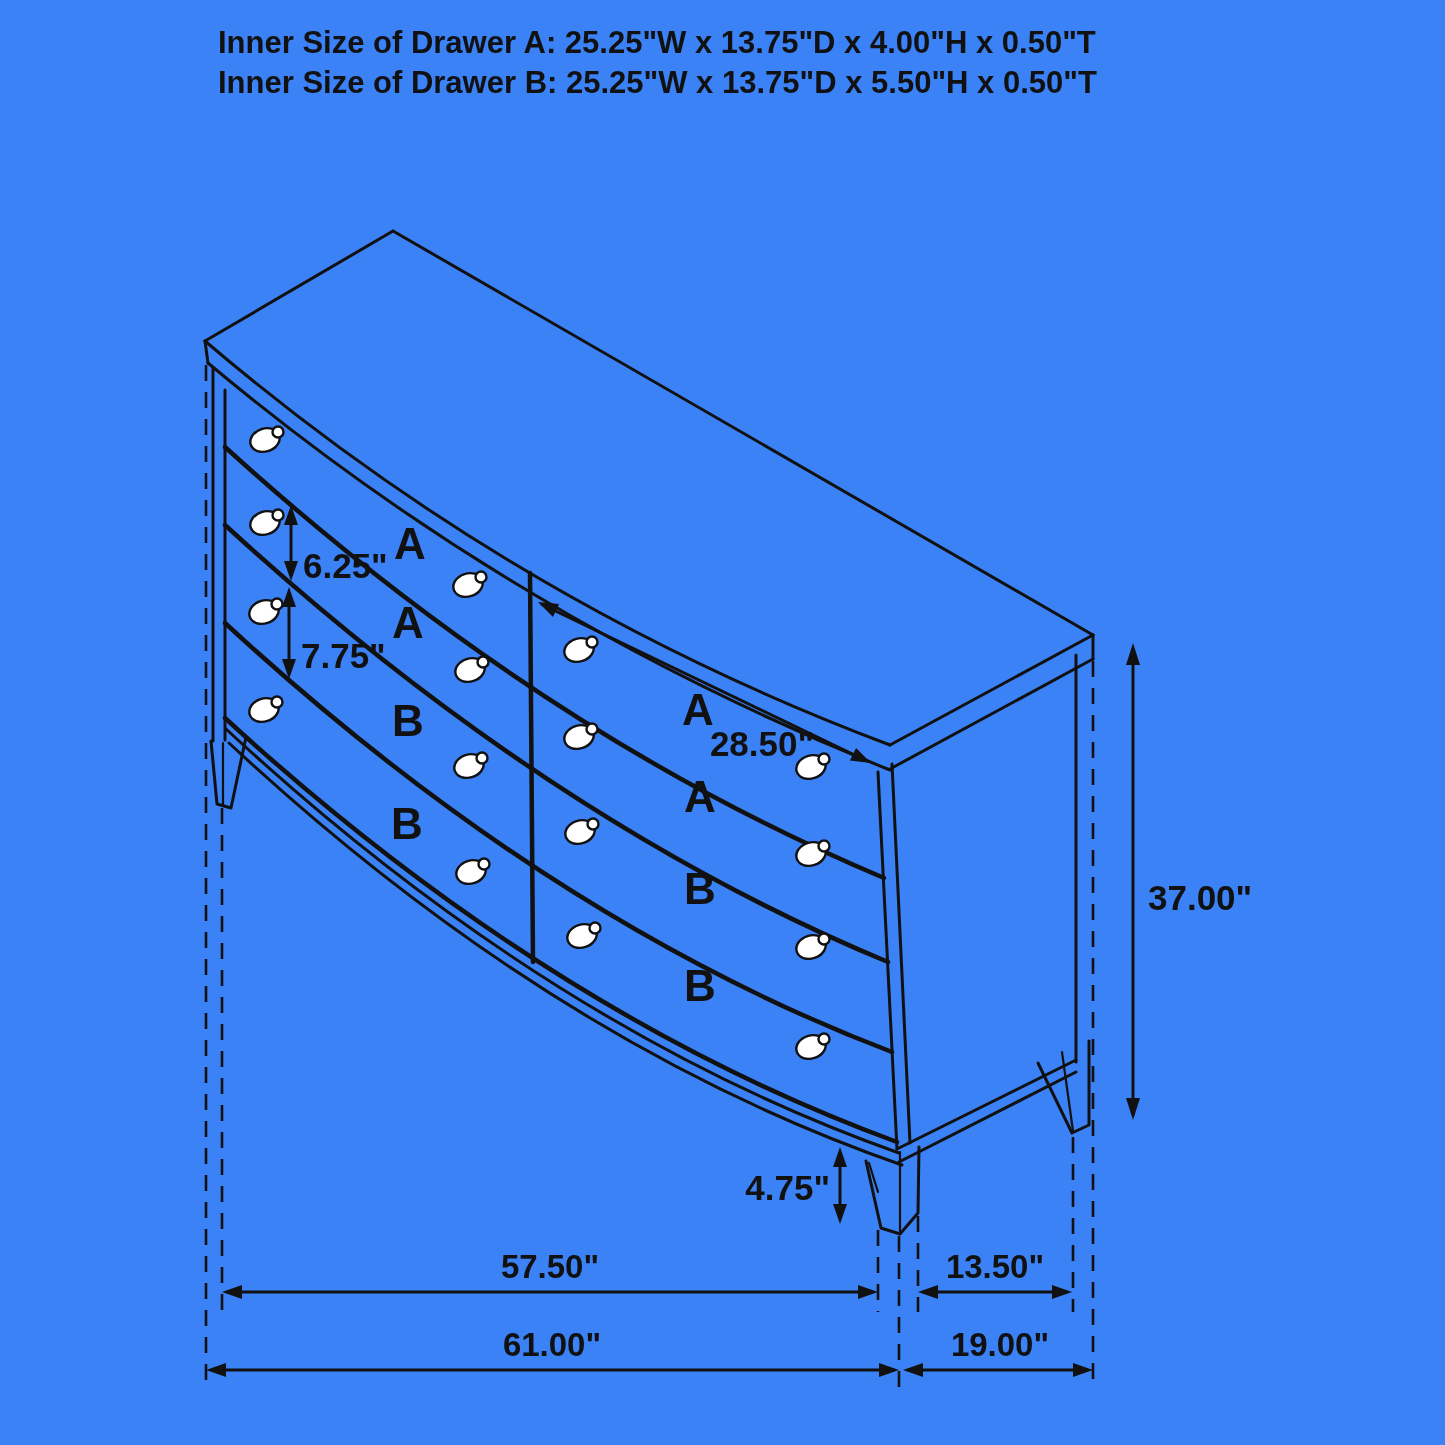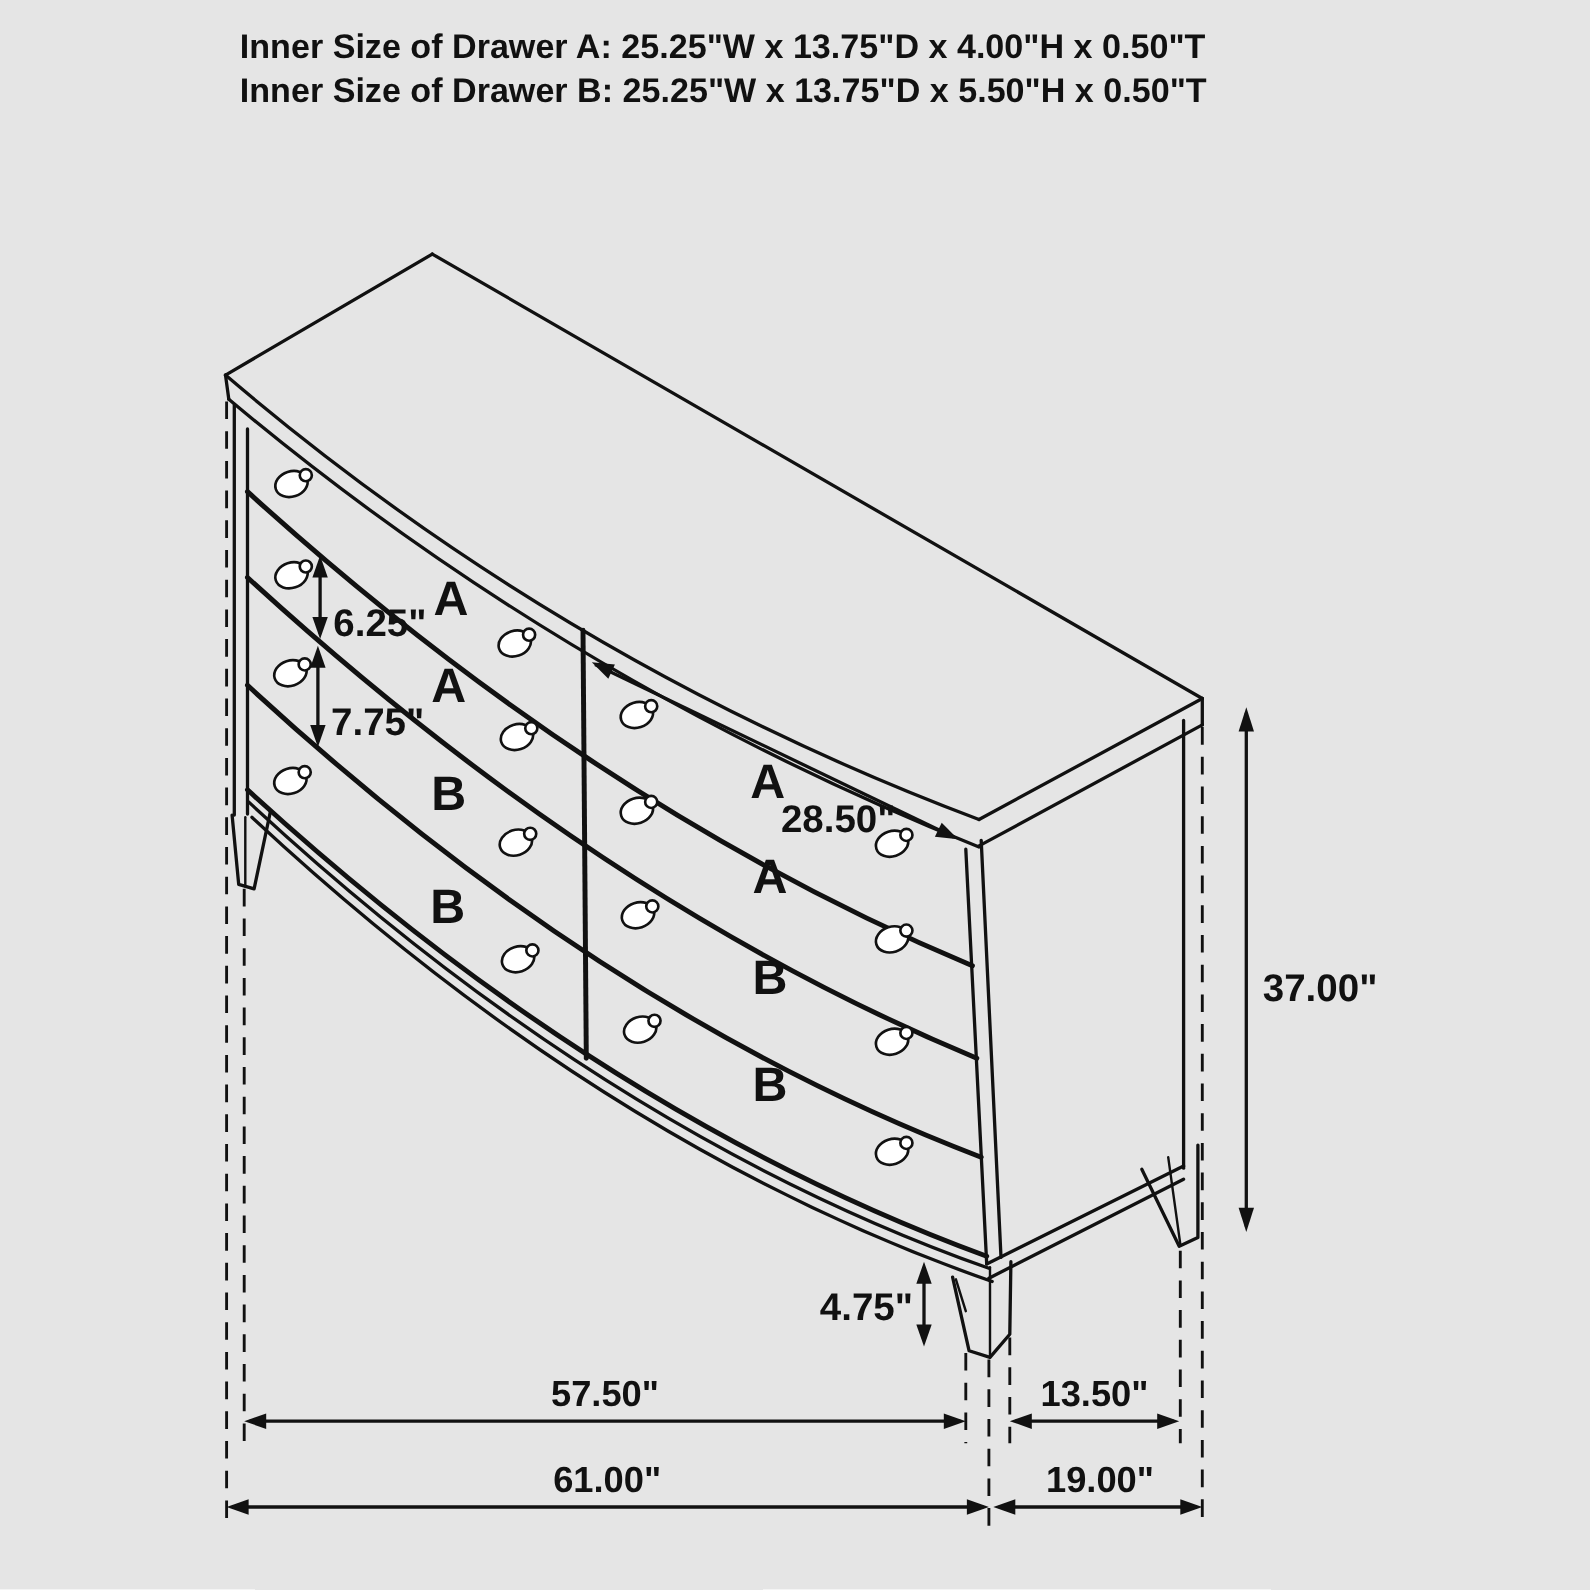--- a/index.html
+++ b/index.html
@@ -1,16 +1,16 @@
 <!DOCTYPE html>
 <html><head>
 <meta charset="utf-8">
 <style>
   html,body{margin:0;padding:0;background:#ffffff;}
-  .page{position:relative;width:1445px;height:1445px;background:#e5e5e5;overflow:hidden;
+  .page{position:relative;width:1445px;height:1445px;background:#3b82f6;overflow:hidden;
         font-family:"Liberation Sans", sans-serif;}
   svg{position:absolute;left:0;top:0;}
   .outline{fill:none;stroke:#111;stroke-width:3;stroke-linecap:round;stroke-linejoin:round;}
   .thick{fill:none;stroke:#111;stroke-width:4.5;stroke-linecap:round;}
   .thin{fill:none;stroke:#111;stroke-width:2.2;stroke-linecap:round;}
   .hidden-line{fill:none;stroke:#111;stroke-width:2.6;stroke-dasharray:16 11;}
   .dim-line{fill:none;stroke:#111;stroke-width:3;}
   .arrowhead{fill:#111;stroke:none;}
   .knob-shape{fill:#fff;stroke:#111;stroke-width:2.4;}
   text{fill:#111;}

